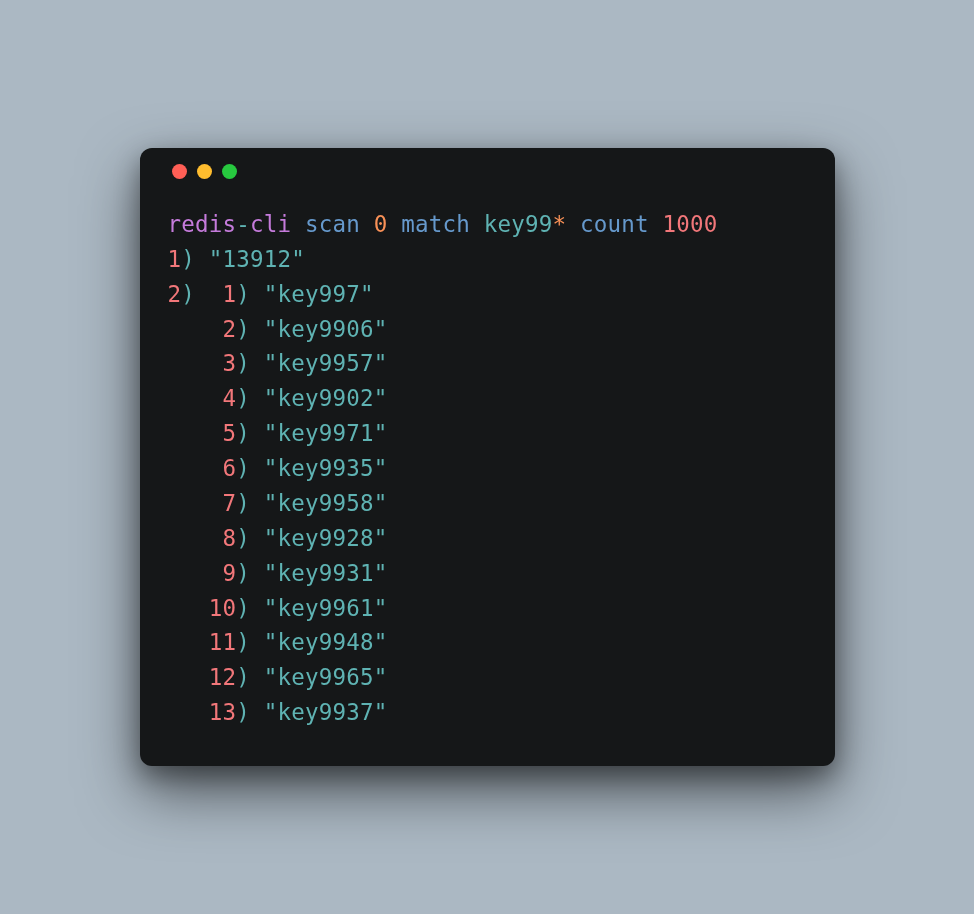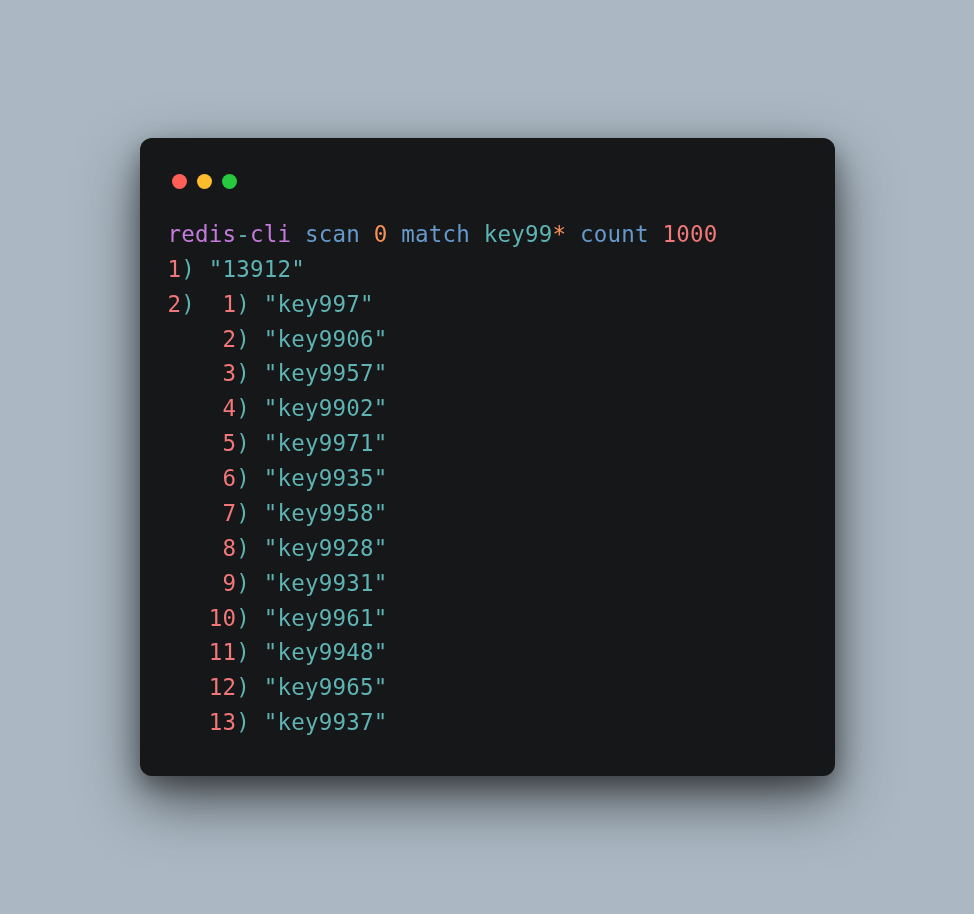--- a/index.html
+++ b/index.html
@@ -14,21 +14,21 @@
     display: flex;
     align-items: center;
     justify-content: center;
     font-family: ui-monospace, "SF Mono", Menlo, Monaco, Consolas, monospace;
   }
   .window {
     width: 695px;
     background: #151718;
     border-radius: 12px;
     box-shadow: 0 25px 60px rgba(0,0,0,0.55), 0 10px 25px rgba(0,0,0,0.35);
-    padding: 32px 28px 36px 28px;
+    padding: 12px 28px 36px 28px;
   }
   .titlebar {
     display: flex;
     gap: 10px;
     padding: 4px 0 28px 4px;
   }
   .dot {
     width: 15px;
     height: 15px;
     border-radius: 50%;

